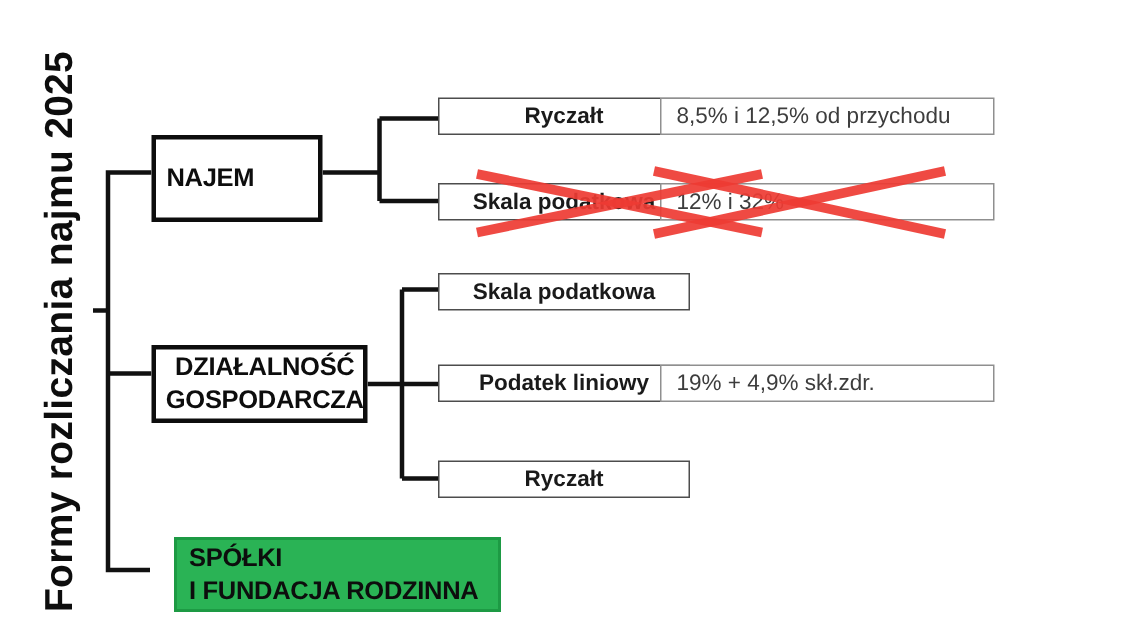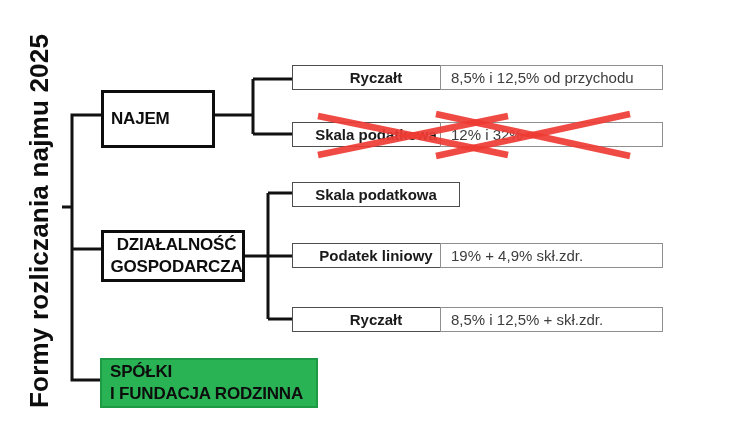--- a/index.html
+++ b/index.html
@@ -24,21 +24,21 @@
   .mainbox {
     position:absolute; z-index:2; background:#fff;
     border:3px solid #0d0d0d; color:#0d0d0d;
     font-weight:bold; font-size:17px; line-height:1.28; letter-spacing:-.2px;
     display:flex; flex-direction:column; justify-content:center;
     padding-left:7px;
   }
   .box-najem { left:101px; top:90px;  width:114px; height:58px;gap:41px; }
   .box-dzial { left:101px; top:230px; width:144px; height:52px;align-items:center; }
   .box-spolki {
-    position:absolute; z-index:2; left:100px; top:358px; width:218px; height:50px;
+    position:absolute; z-index:2; left:116px; top:358px; width:218px; height:50px;
     background:var(--green,#2ab355); border:2px solid #1d9a44; color:#0d0d0d;
     font-weight:bold; font-size:17px; line-height:1.3; letter-spacing:-.2px;
     display:flex; flex-direction:column; justify-content:center; padding-left:8px;
   }
 
   .labelbox {
     position:absolute; z-index:2; left:292px; width:168px; height:25px;
     background:#fff; border:1.5px solid #4d4d4d; color:#1a1a1a;
     font-weight:bold; font-size:15px;
     display:flex; align-items:center; justify-content:center;
@@ -88,21 +88,20 @@
 
   <div class="labelbox r2">Skala podatkowa</div>
   <div class="valuebox r2">12% i 32%</div>
 
   <div class="labelbox r3">Skala podatkowa</div>
 
   <div class="labelbox r4">Podatek liniowy</div>
   <div class="valuebox r4">19% + 4,9% skł.zdr.</div>
 
   <div class="labelbox r5">Ryczałt</div>
-  <div class="valuebox r5">8,5% i 12,5% + skł.zdr.</div>
 
   <svg id="cross-layer" class="overlay" width="750" height="422" viewBox="0 0 750 422">
     <path class="cross-line" d="M318,116 L508,155"></path>
     <path class="cross-line" d="M318,155 L508,116"></path>
     <path class="cross-line" d="M436,114 L630,156"></path>
     <path class="cross-line" d="M436,156 L630,114"></path>
   </svg>
 
 </div>
 

